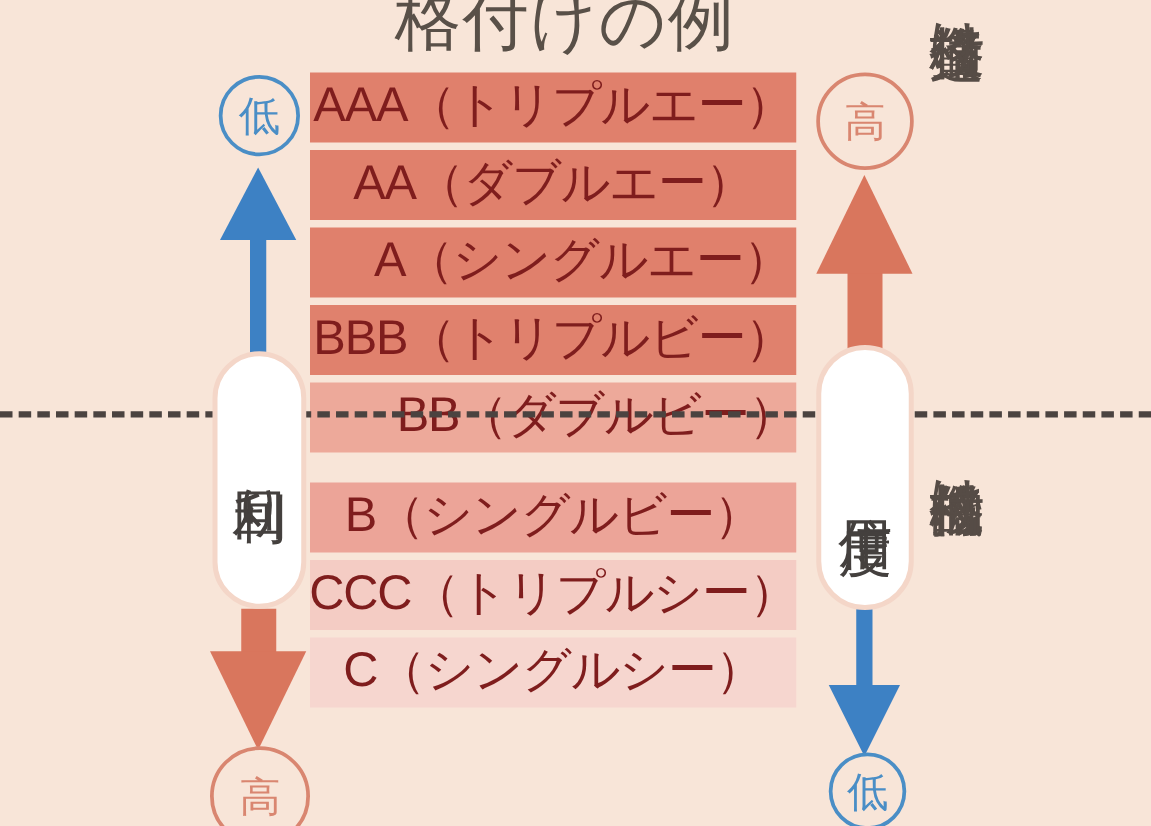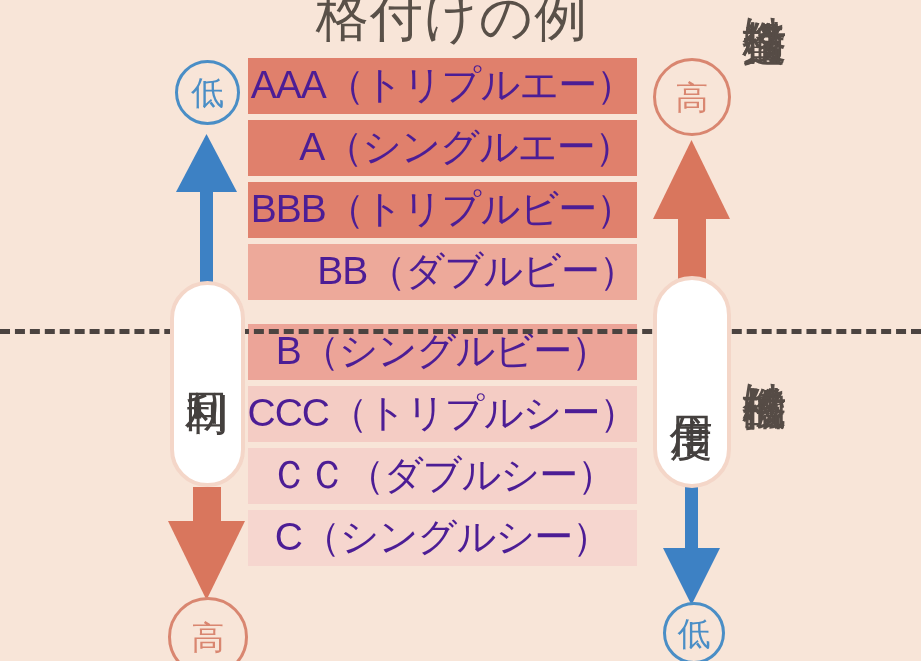--- a/index.html
+++ b/index.html
@@ -31,21 +31,21 @@
   .bar{
     height:56px;
     margin-bottom:6px;
     display:flex;
     align-items:center;
     justify-content:center;
     box-sizing:border-box;
   }
   .bar span{
     font-size:39px;
-    color:#4c1d95;
+    color:#7f1d1d;
     letter-spacing:-1px;
     white-space:nowrap;
     line-height:40px;
     transform:translateY(-1px);
   }
   .bar.b0{background:#e0806c;}
   .bar.b1{background:#e0806c;}
   .bar.b2{background:#e0806c;padding-left:47px;}
   .bar.b3{background:#e0816d;}
   .bar.b4{background:#eda99a;justify-content:flex-end;}
@@ -139,37 +139,37 @@
 <div id="stage">
 
   <div class="title">格付けの例</div>
 
   <div class="divider"></div>
 
   <div class="bars">
     <div class="bar b0">
         <span>AAA（トリプルエー）</span>
       </div>
+    <div class="bar b1">
+        <span>AA（ダブルエー）</span>
+      </div>
     <div class="bar b2">
         <span>A（シングルエー）</span>
       </div>
     <div class="bar b3">
         <span>BBB（トリプルビー）</span>
       </div>
     <div class="bar b4">
         <span>BB（ダブルビー）</span>
       </div>
     <div class="bar b5">
         <span>B（シングルビー）</span>
       </div>
     <div class="bar b6">
         <span>CCC（トリプルシー）</span>
-      </div>
-    <div class="bar b7">
-        <span>ＣＣ（ダブルシー）</span>
       </div>
     <div class="bar b8">
         <span>C（シングルシー）</span>
       </div>
   </div>
 
   <div class="axis left">
     <svg class="arrowsvg" viewBox="0 0 100 661">
 
       <g>

